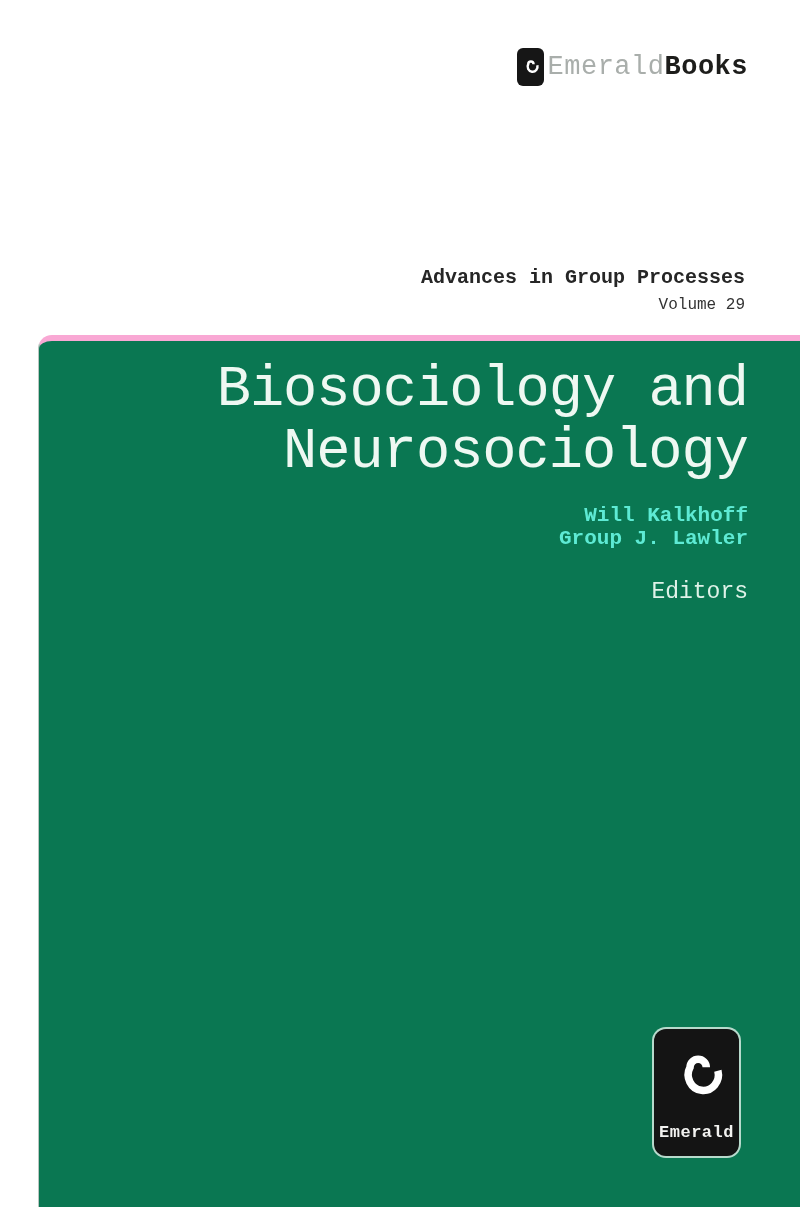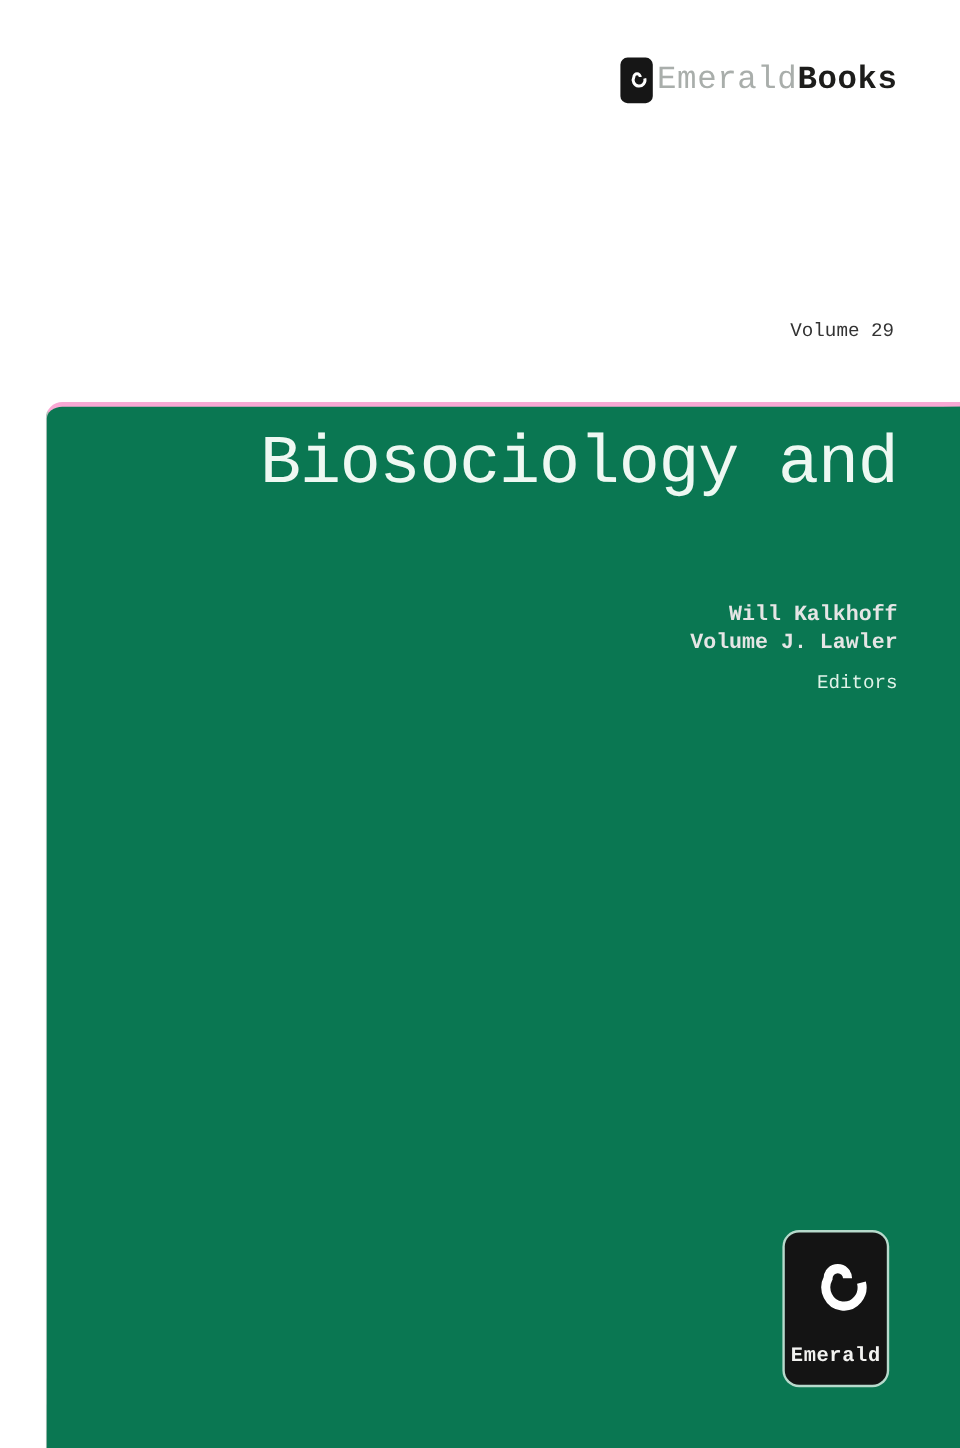--- a/index.html
+++ b/index.html
@@ -48,21 +48,21 @@
 
   
   .cover-panel {
     position: absolute;
     left: 38px;
     top: 335px;
     right: 0;
     bottom: 0;
     background: #0a7752;
     border-radius: 14px 0 0 0;
-    border-top: 4px solid #f9a8d4;
+    border-top: 6px solid #f9a8d4;
     border-left: 1px solid #b9c6c0;
   }
 
   .book-title {
     position: absolute;
     top: 18px;
     right: 52px;
     text-align: right;
     color: #eef8f2;
     font-size: 57px;
@@ -72,30 +72,30 @@
     white-space: nowrap;
   }
 
   .editors-block {
     position: absolute;
     top: 163px;
     right: 52px;
     text-align: right;
   }
   .editor-name {
-    color: #e5e5e5;
-    font-size: 18px;
+    color: #5eead4;
+    font-size: 21px;
     font-weight: 700;
     line-height: 23px;
     white-space: nowrap;
   }
   .editors-label {
-    margin-top: 12px;
+    margin-top: 29px;
     color: #dff2e8;
-    font-size: 16px;
+    font-size: 23px;
     font-weight: 400;
   }
 
   
   .publisher-logo {
     position: absolute;
     left: 615px;   
     top: 688px;    
     width: 85px;
     height: 127px;
@@ -125,32 +125,34 @@
   <div class="brand-header">
     <span class="mini-logo">
       <svg viewBox="0 0 100 130" aria-hidden="true">
         <path d="M 66 50 A 14 14 0 0 0 38 50 A 26 27 0 1 0 86 56" fill="none" stroke="#ffffff" stroke-width="13"></path>
       </svg>
     </span>
     <span class="brand-text"><span class="brand-light">Emerald</span><span class="brand-bold">Books</span></span>
   </div>
 
   <div class="series-block">
+    <div class="series-name">Advances in Group Processes</div>
     <div class="series-volume">Volume 29</div>
   </div>
 
   <div class="cover-panel">
 
     <div class="book-title">
       <div>Biosociology and</div>
+      <div>Neurosociology</div>
     </div>
 
     <div class="editors-block">
       <div class="editor-name">Will Kalkhoff</div>
-      <div class="editor-name">Volume J. Lawler</div>
+      <div class="editor-name">Group J. Lawler</div>
       <div class="editors-label">Editors</div>
     </div>
 
     <div class="publisher-logo">
       <span>
         <svg viewBox="0 0 100 130" aria-hidden="true">
           <path d="M 66 50 A 14 14 0 0 0 38 50 A 26 27 0 1 0 86 56" fill="none" stroke="#ffffff" stroke-width="13"></path>
         </svg>
       </span>
       <span class="publisher-logo-label">Emerald</span>

